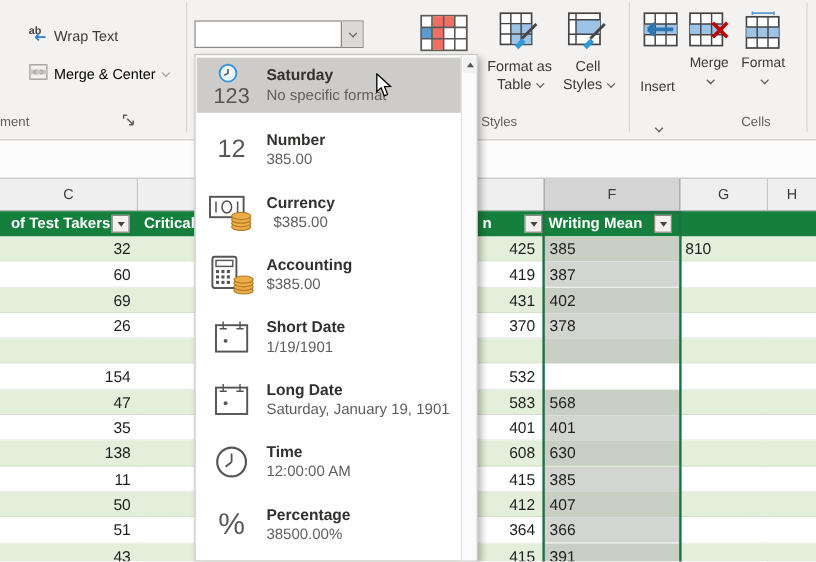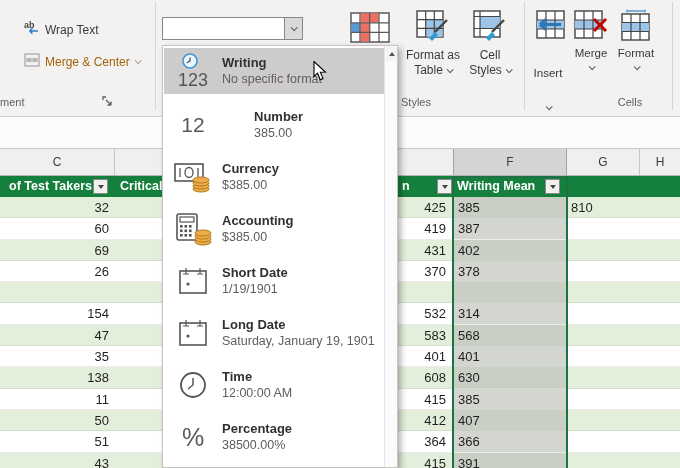--- a/index.html
+++ b/index.html
@@ -3,21 +3,21 @@
 <meta charset="utf-8">
 <style>
   * { margin:0; padding:0; box-sizing:border-box; }
   body { font-family:"Liberation Sans", sans-serif; }
   #app { position:relative; width:680px; height:468px; overflow:hidden; background:#fff; }
 
   
   .ribbon { position:absolute; left:0; top:0; width:680px; height:117px; background:#f3f2f1; border-bottom:1px solid #cfcdcb;padding-left:43px; }
   .ribbon .sep { position:absolute; top:2px; width:1px; height:108px; background:#d8d6d4; }
   .rbtn { position:absolute; display:flex; align-items:center; gap:5px; font-size:12px; color:#3b3a39; cursor:default; }
-  .rbtn.disabled { color:#a16207; }
+  .rbtn.disabled { color:#000000; }
   .grp-label { position:absolute; top:96px; font-size:11px; color:#605e5c; }
   .chev { display:inline-block; width:5px; height:5px; border-right:1.3px solid #5a5a58; border-bottom:1.3px solid #5a5a58; transform:rotate(45deg) translateY(-1px); }
   .chev.gray { border-color:#a6a4a2; }
   .bigbtn { position:absolute; top:4px; display:flex; flex-direction:column; align-items:center; font-size:12px; color:#3b3a39; }
   .bigbtn .lbl-line { display:flex; align-items:center; gap:4px; line-height:15px; }
   .combo { position:absolute; left:162px; top:17px; width:141px; height:23px; background:#fff; border:1px solid #8a8886; display:flex; }
   .combo .val { flex:1; font-size:12px; padding:3px 5px; color:#323130; }
   .combo .dd { width:18px; background:#dcdad8; border-left:1px solid #8a8886; display:flex; align-items:center; justify-content:center; }
 
   
@@ -271,21 +271,20 @@
       </div>
     <div class="row">
         <span class="cell c"></span>
         <span class="cell e"></span>
         <span class="cell f"></span>
         <span class="cell g"></span>
       </div>
     <div class="row">
         <span class="cell c">154</span>
         <span class="cell e">532</span>
-        <span class="cell f">314</span>
         <span class="cell g"></span>
       </div>
     <div class="row">
         <span class="cell c">47</span>
         <span class="cell e">583</span>
         <span class="cell f">568</span>
         <span class="cell g"></span>
       </div>
     <div class="row">
         <span class="cell c">35</span>
@@ -331,34 +330,34 @@
 
     <div class="mi hl" style="top:2px; height:46px;">
       <span class="ic">
         <svg width="44" height="40" viewBox="0 0 44 40">
           <circle cx="19" cy="10" r="7" fill="#eef6fc" stroke="#3a96dd" stroke-width="1.6"></circle>
           <path d="M19 6.5 V10 L15.8 11.8" stroke="#555" stroke-width="1.3" fill="none"></path>
           <text x="7" y="35" font-size="18" fill="#555">123</text>
         </svg>
       </span>
       <span class="tx">
-          <span class="t1">Writing</span>
+          <span class="t1">Saturday</span>
           <span class="t2">No specific format</span>
         </span>
     </div>
 
-    <div class="mi" style="top:54px;gap:32px;">
+    <div class="mi" style="top:54px;">
       <span class="ic gray-num">12</span>
       <span class="tx">
           <span class="t1">Number</span>
           <span class="t2">385.00</span>
         </span>
     </div>
 
-    <div class="mi" style="top:106px;">
+    <div class="mi" style="top:106px;text-align:center;">
       <span class="ic">
         <svg width="40" height="32" viewBox="0 0 40 32">
           <rect x="2" y="3" width="28" height="17" fill="#fff" stroke="#555" stroke-width="1.6"></rect>
           <path d="M7 7 v9 M25 7 v9" stroke="#555" stroke-width="1.3"></path>
           <ellipse cx="16" cy="11.5" rx="4" ry="5" fill="none" stroke="#555" stroke-width="1.3"></ellipse>
           <g stroke="#b07c22" stroke-width="1" fill="#eeac49">
             <ellipse cx="28" cy="28" rx="8" ry="3"></ellipse>
               <ellipse cx="28" cy="25" rx="8" ry="3"></ellipse>
             <ellipse cx="28" cy="22" rx="8" ry="3"></ellipse>
               <ellipse cx="28" cy="19" rx="8" ry="3"></ellipse>

